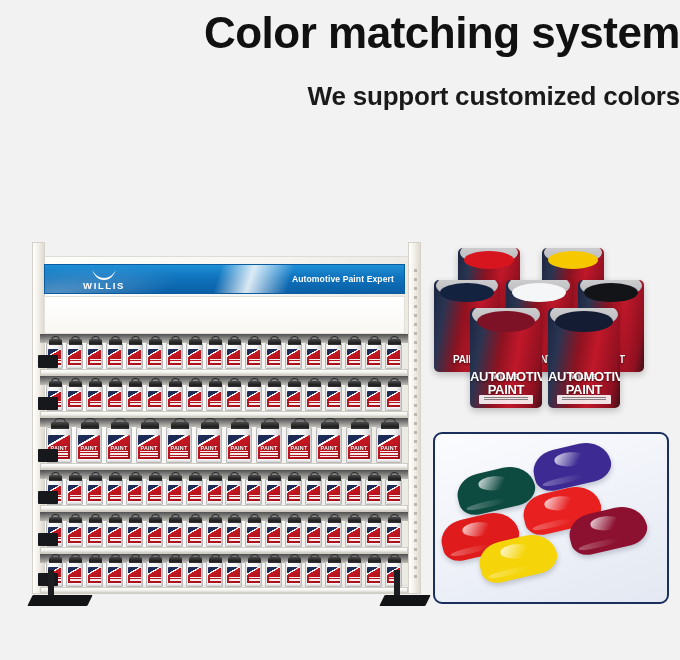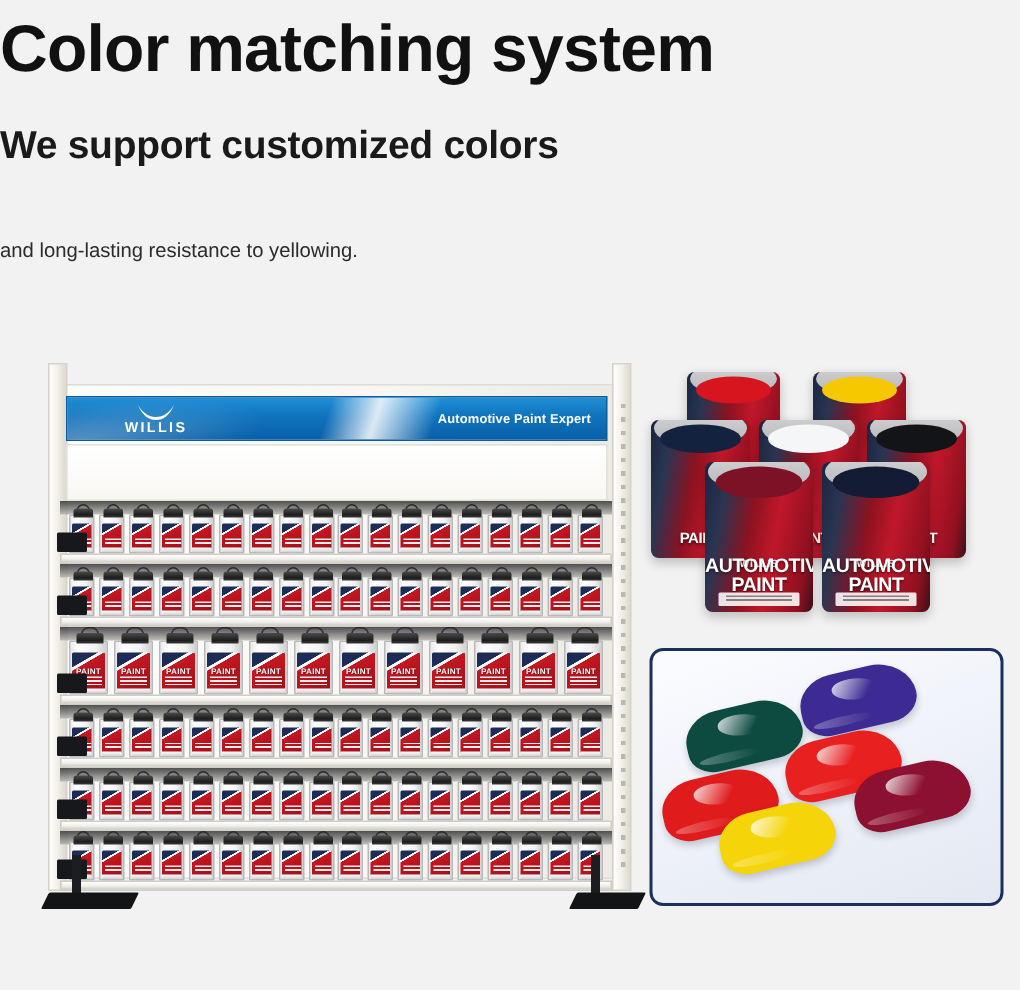--- a/index.html
+++ b/index.html
@@ -5,21 +5,21 @@
   * { box-sizing: border-box; margin: 0; padding: 0; }
   html, body { width: 680px; height: 660px; }
   body {
     background: #f2f2f2;
     font-family: "Liberation Sans", sans-serif;
     overflow: hidden;
     position: relative;
   }
 
   
-  .text-block { width: 680px; padding-top: 8px; text-align: left; }
+  .text-block { width: 680px; padding-top: 8px; text-align: right; }
   .headline {
     font-size: 44px;
     font-weight: bold;
     color: #111111;
     letter-spacing: -0.5px;
     line-height: 1.15;
   }
   .subheadline {
     font-size: 26px;
     font-weight: bold;
@@ -234,21 +234,20 @@
   }
 </style>
 </head>
 <body>
 
 <div class="text-block">
   <div class="headline">Color matching system</div>
   <div class="subheadline">We support customized colors</div>
   <div class="paragraph">
     <br>
-    <span>and long-lasting resistance to yellowing.</span>
   </div>
 </div>
 
 <div class="stage">
 
   <div class="rack">
     <div class="rack-backpanel"></div>
 
     <div class="rack-post left"></div>
     <div class="rack-post right">

